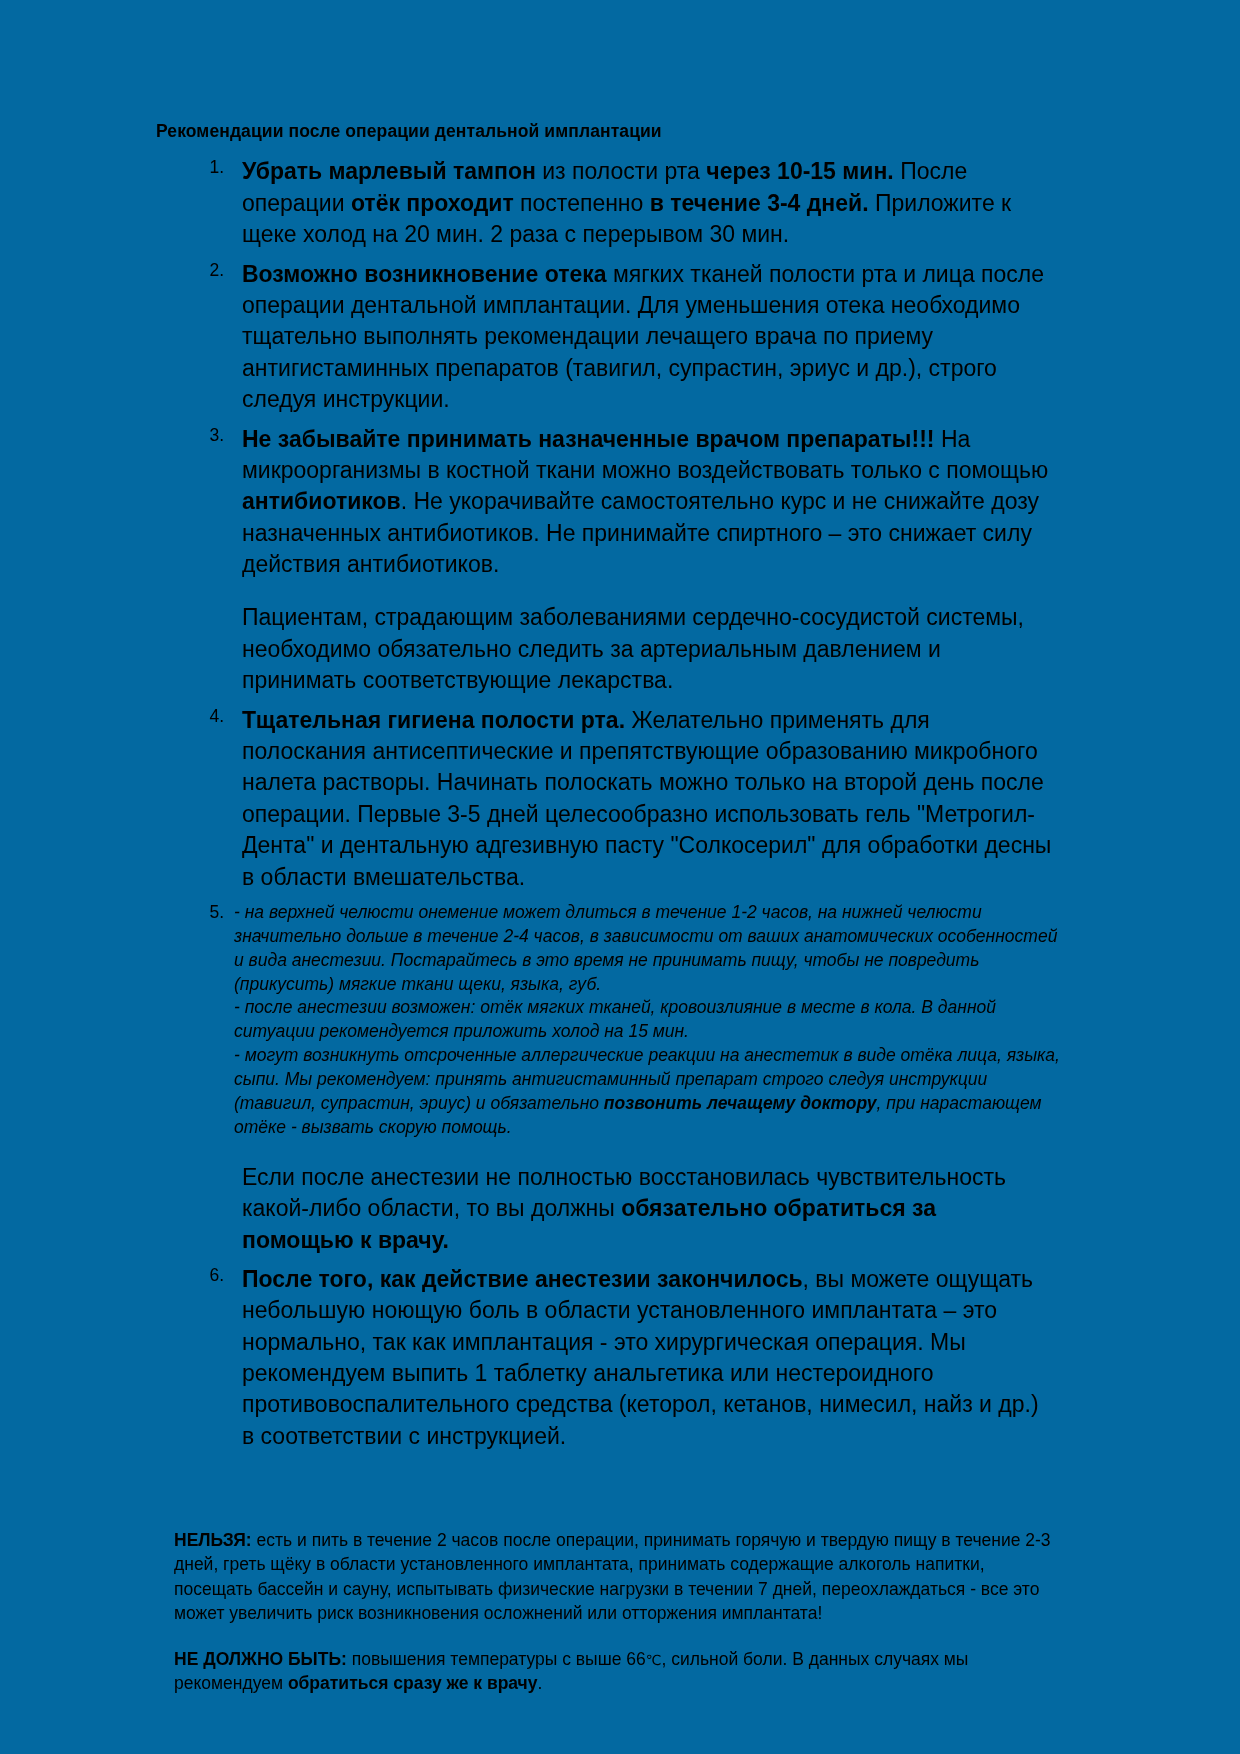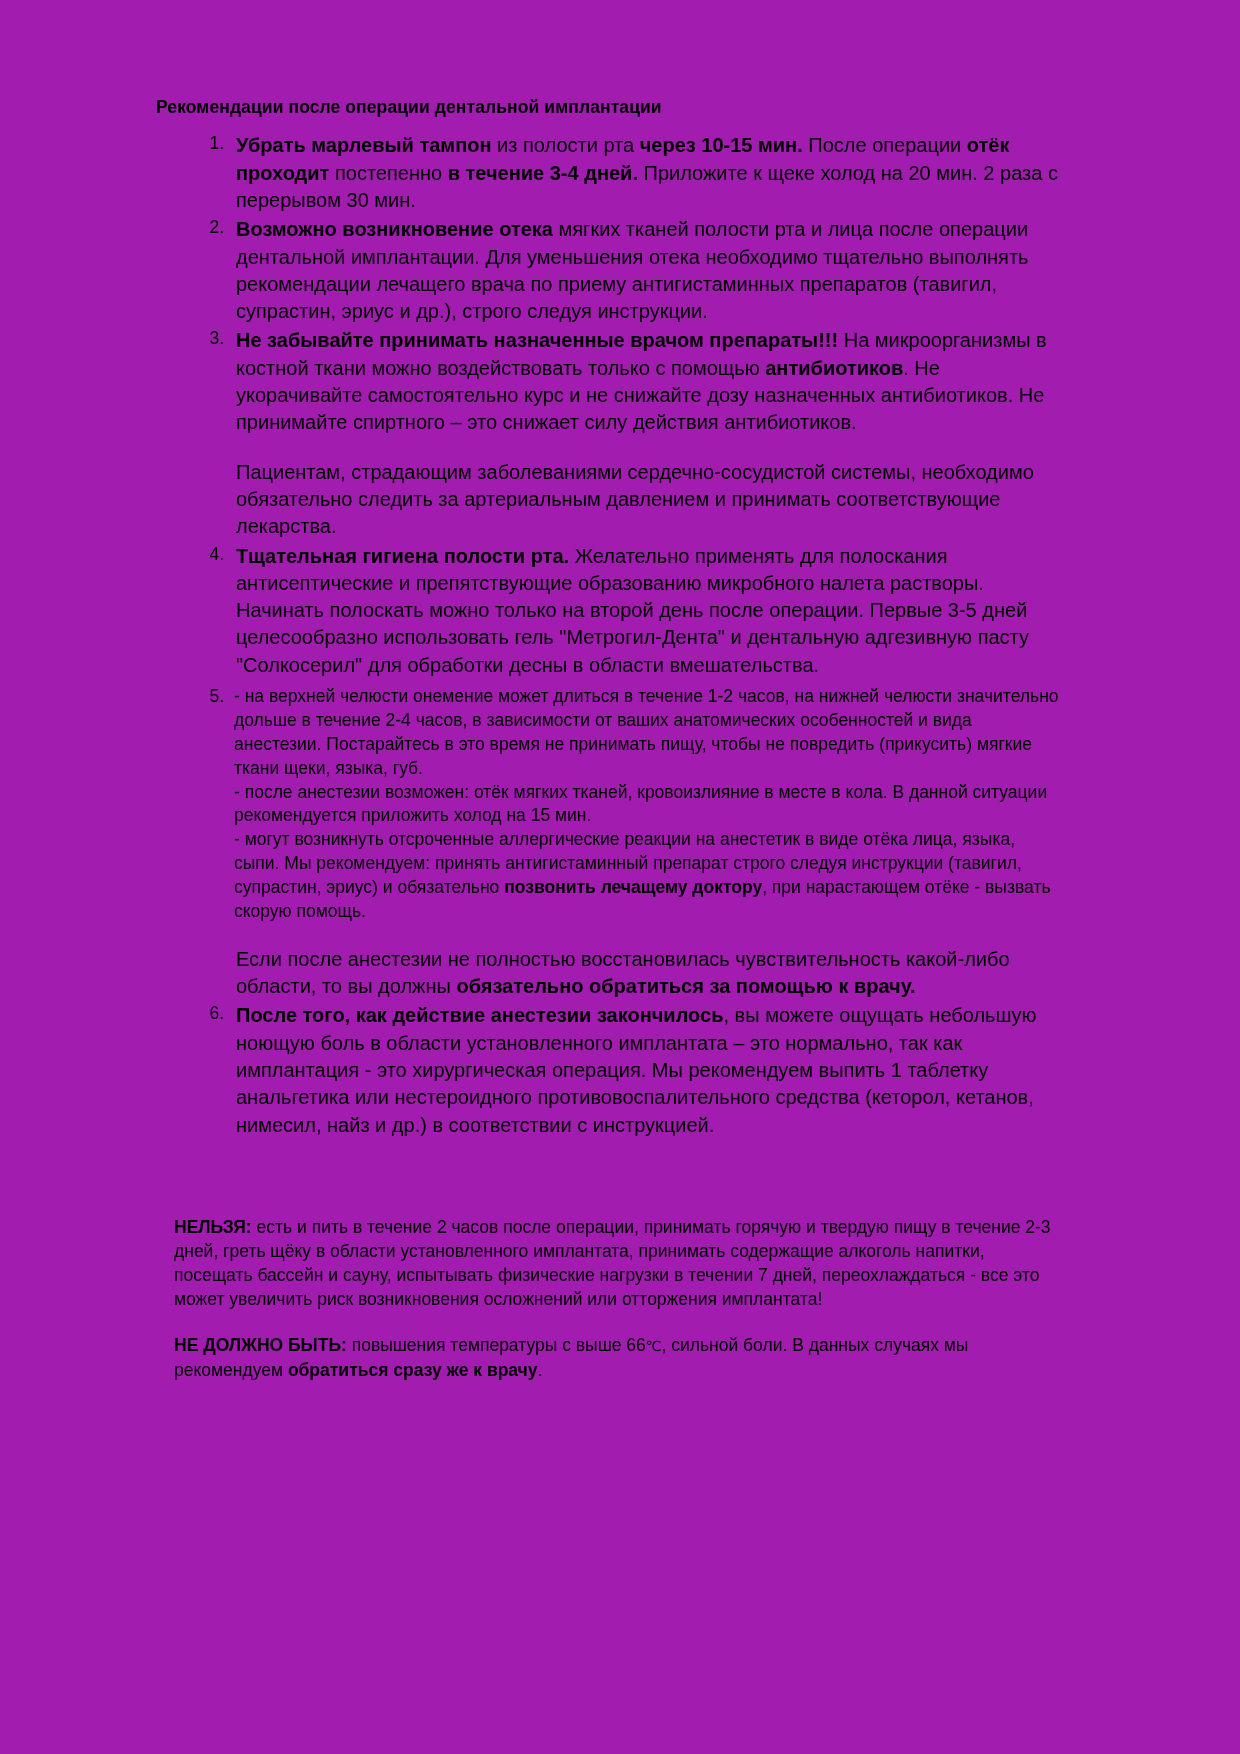--- a/index.html
+++ b/index.html
@@ -12,23 +12,23 @@
     width: 1240px;
     height: 1754px;
     font-family: "Liberation Sans", "DejaVu Sans", sans-serif;
     color: #000000;
     overflow: hidden;
   }
   .page {
     position: relative;
     width: 1240px;
     height: 1754px;
-    background: #a21caf;
+    background: #0369a1;
     box-sizing: border-box;
-    padding: 96px 180px 60px 156px;
+    padding: 120px 180px 60px 156px;
   }
   .doc-title {
     font-size: 17.5px;
     font-weight: bold;
     line-height: 1.28;
     margin: 0 0 14px 0;
     letter-spacing: 0.1px;
   }
   ol.rec-list {
     margin: 0;
@@ -47,31 +47,32 @@
   ol.rec-list > li::before {
     content: counter(recitem) ".";
     position: absolute;
     left: -40px;
     top: 0;
     width: 30px;
     text-align: right;
     font-weight: normal;
   }
   .para {
-    font-size: 20px;
+    font-size: 23px;
     line-height: 1.365;
-    margin: 2px;
+    margin: 8px;
   }
   .para.spaced {
     margin-top: 22px;
   }
   .sub-block {
     margin-top: 6px;
     font-size: 17.5px;
     line-height: 1.365;
+    font-style: italic;
   }
   .sub-line {
     margin: 0;
   }
   b, .b {
     font-weight: bold;
   }
   .bottom-block {
     margin-top: 76px;
     font-size: 17.5px;

